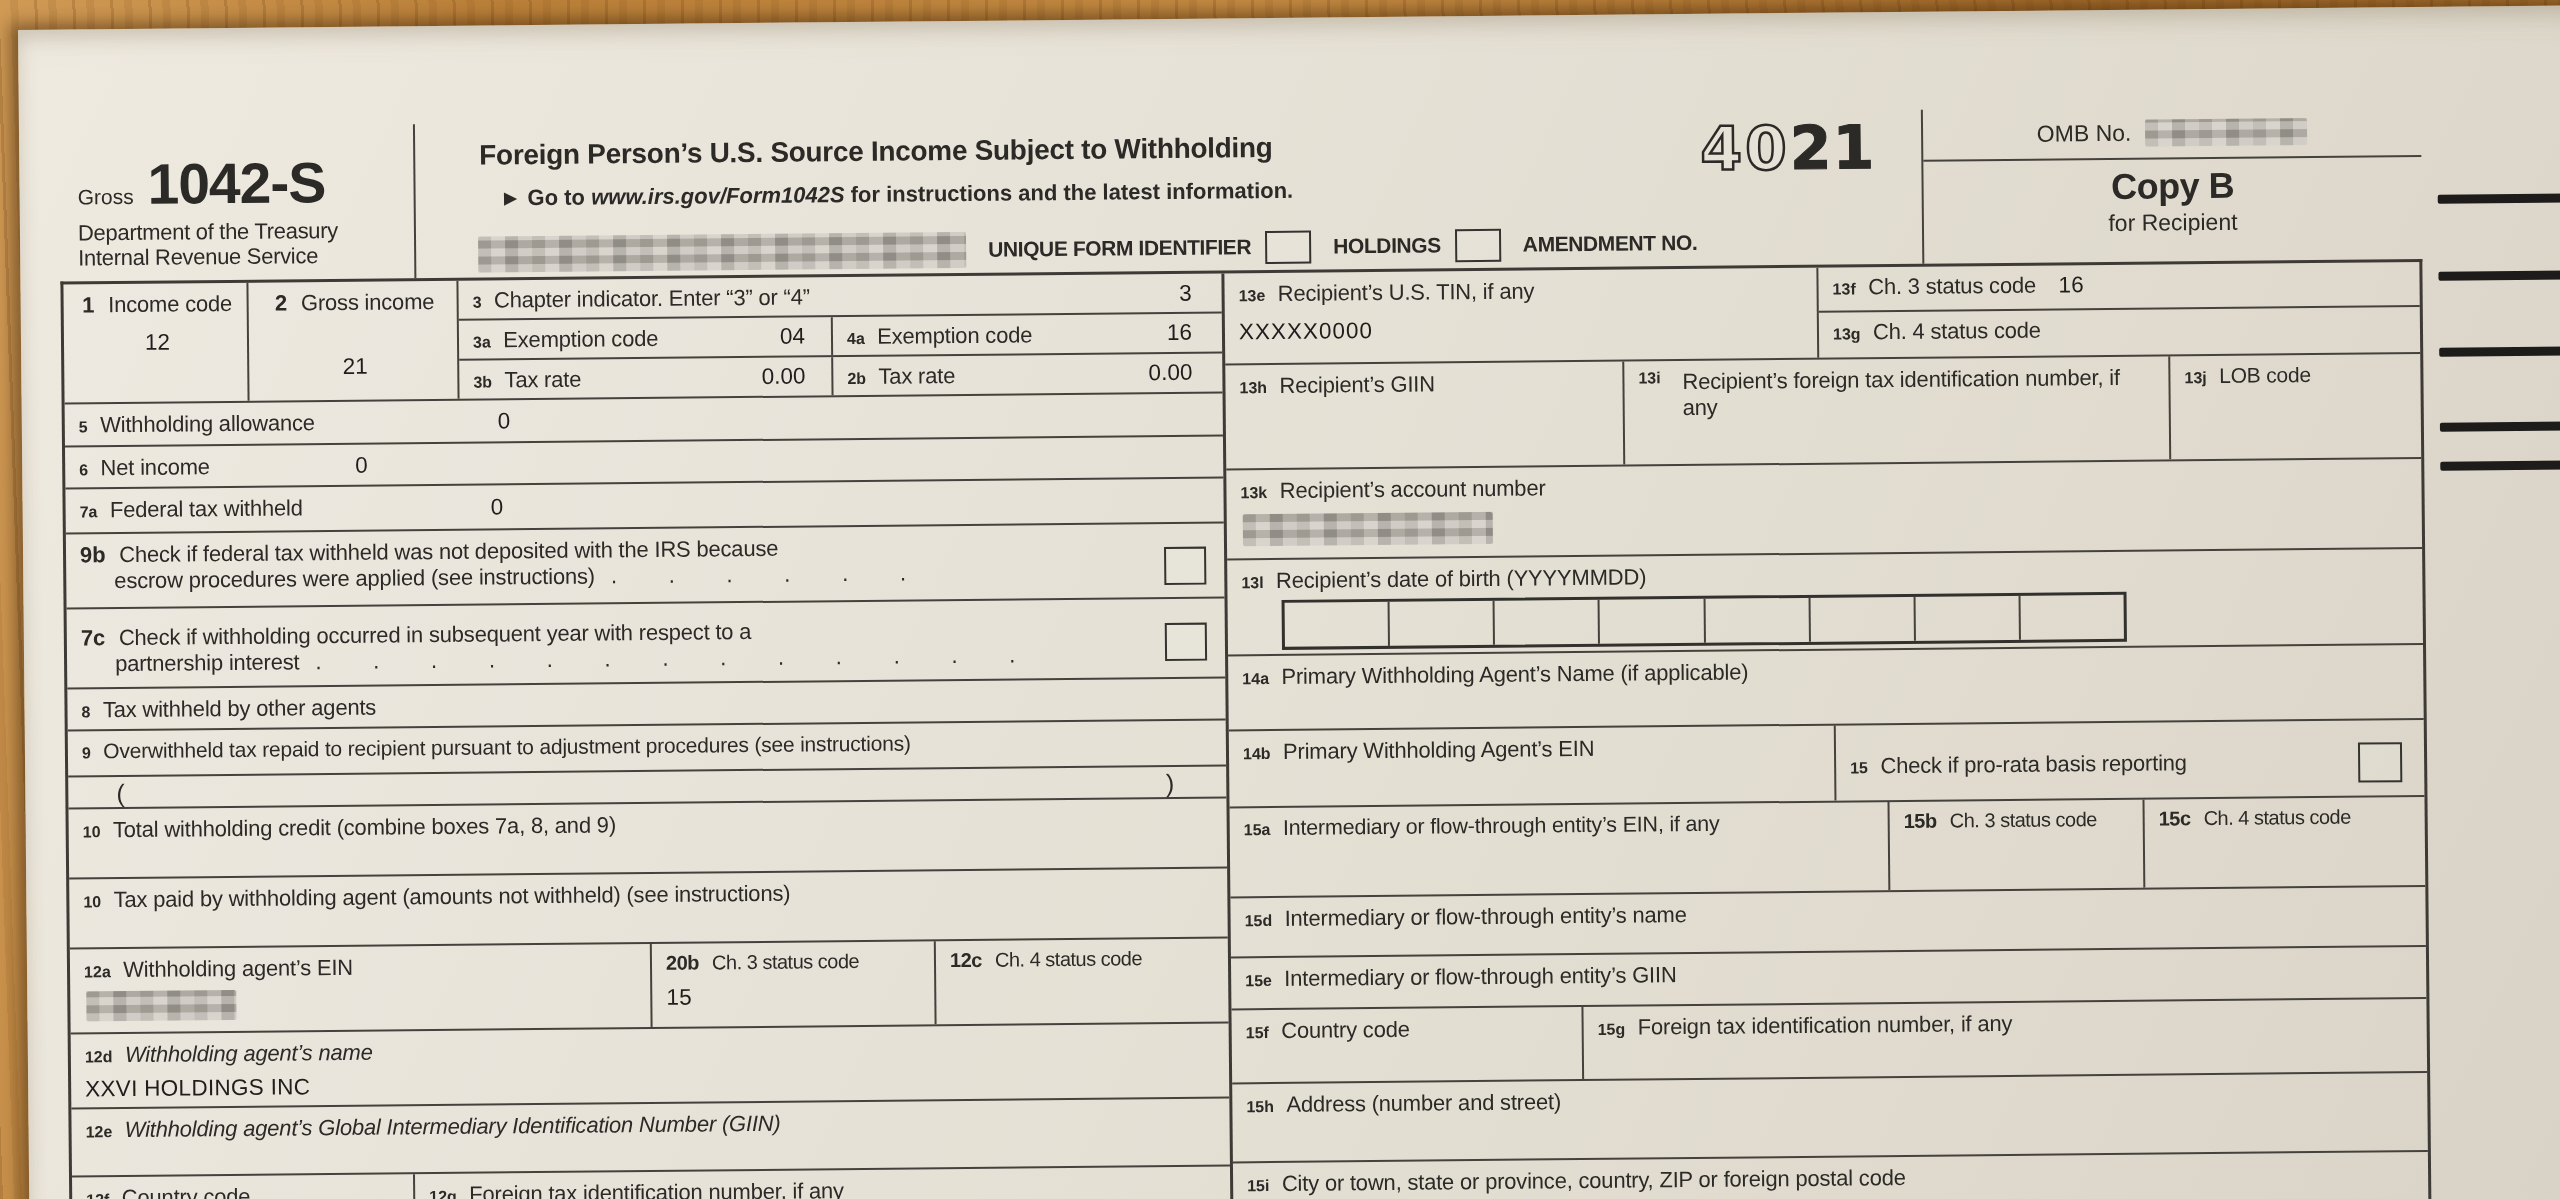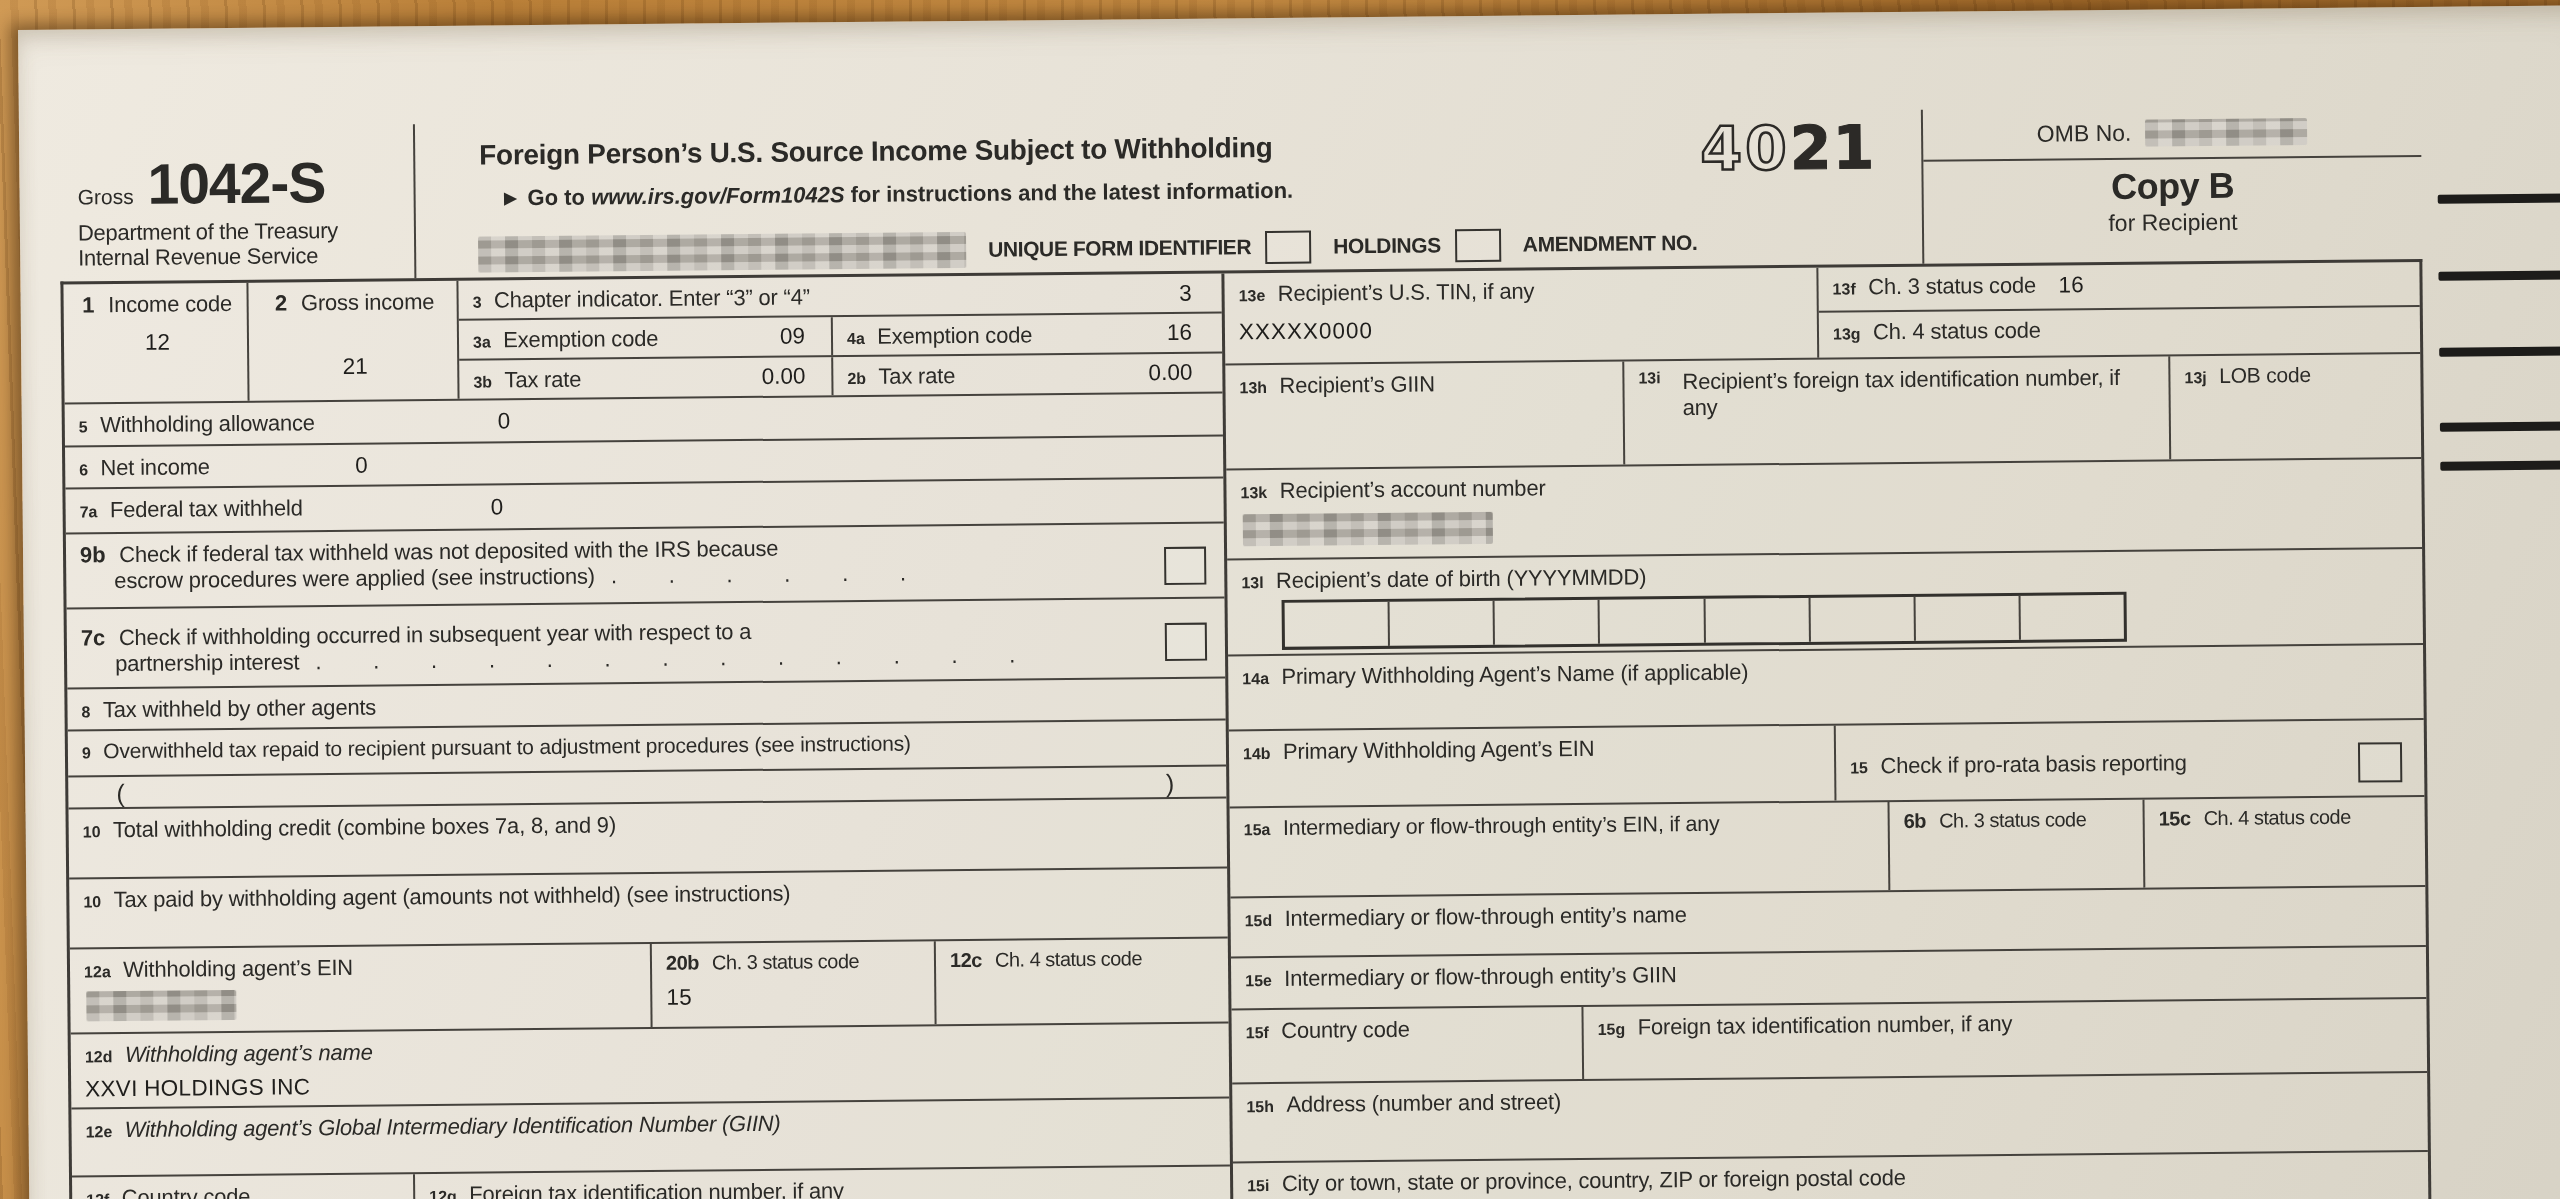--- a/index.html
+++ b/index.html
@@ -154,21 +154,21 @@
         <div class="cval" style="margin-top:38px">21</div>
       </div>
       <div class="cell grow lastc nopad stack">
         <div class="srow" style="height:40px">
           <span class="no">3 </span><span class="lab">Chapter indicator.  Enter “3” or “4”</span>
           <span class="vabs" style="right:30px;top:7px">3</span>
         </div>
         <div class="srow split" style="height:40px">
           <div class="scell" style="width:374px">
             <span class="no">3a </span><span class="lab">Exemption code</span>
-            <span class="vabs" style="right:26px;top:6px">09</span>
+            <span class="vabs" style="right:26px;top:6px">04</span>
           </div>
           <div class="scell grow lastc">
             <span class="no">4a </span><span class="lab">Exemption code</span>
             <span class="vabs" style="right:30px;top:6px">16</span>
           </div>
         </div>
         <div class="srow split last">
           <div class="scell" style="width:374px">
             <span class="no">3b </span><span class="lab">Tax rate</span>
             <span class="vabs" style="right:26px;top:6px">0.00</span>
@@ -360,21 +360,21 @@
         <span class="no">15 </span><span class="lab">Check if pro-rata basis reporting</span>
         <span class="cb" style="right:22px;top:22px;width:44px;height:40px"></span>
       </div>
     </div>
 
     <div class="row" style="height:90px">
       <div class="cell" style="width:660px">
         <span class="no">15a </span><span class="lab" style="font-size:21.5px">Intermediary or flow-through entity’s EIN, if any</span>
       </div>
       <div class="cell small" style="width:255px">
-        <span class="no">6b </span><span>Ch. 3 status code</span>
+        <span class="no">15b </span><span>Ch. 3 status code</span>
       </div>
       <div class="cell small grow lastc">
         <span class="no">15c </span><span>Ch. 4 status code</span>
       </div>
     </div>
 
     <div class="row" style="height:60px">
       <div class="cell grow lastc">
         <span class="no">15d </span><span class="lab">Intermediary or flow-through entity’s name</span>
       </div>

